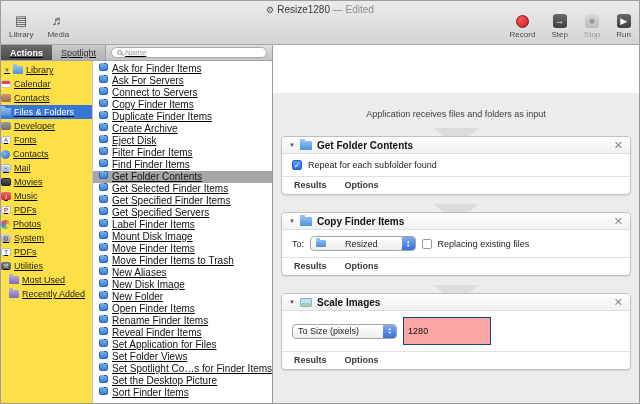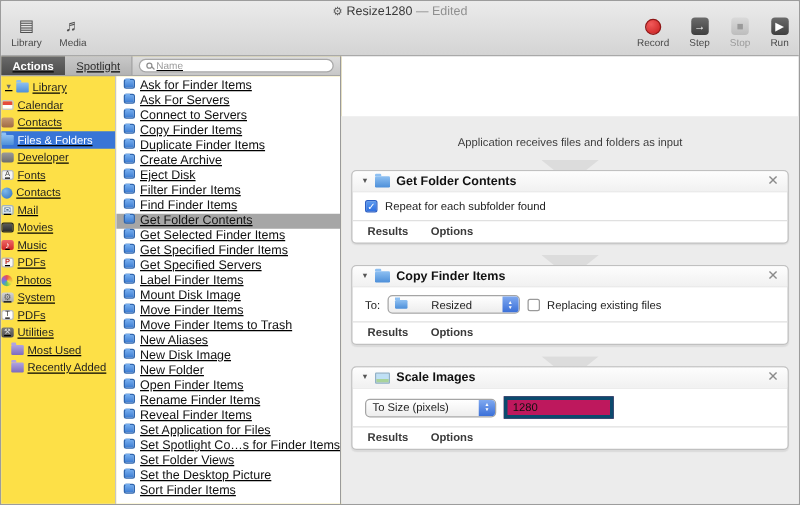--- a/index.html
+++ b/index.html
@@ -101,21 +101,21 @@
   .cb { width:10px; height:10px; border:1px solid #9a9a9a; border-radius:2px; background:#fff; display:inline-flex; align-items:center; justify-content:center; flex:0 0 auto; color:#fff; font-size:8px; }
   .cb.checked { background:linear-gradient(#5c9bf0,#2e6fe0); border-color:#2b5fc4; }
   .cb.checked::after { content:"✓"; }
   .blk-footer { border-top:1px solid #e0e0e0; display:flex; gap:18px; padding:3px 0 4px 12px; font-size:9px; font-weight:bold; color:#3a3a3a; }
   .popup { display:inline-flex; align-items:center; height:15px; border:1px solid #a5a5a5; border-radius:4px; background:linear-gradient(#ffffff,#ededed); font-size:9px; color:#222; gap:19px; padding-left:5px; overflow:hidden; }
   .popup .pfolder { width:10px; height:7px; border-radius:1px; background:linear-gradient(#8ec0f2,#4d8fd9); position:relative; }
   .popup .pfolder::before { content:""; position:absolute; top:-2px; left:0; width:4px; height:2px; background:#8ec0f2; }
   .popup .arrows { margin-left:5px; width:13px; align-self:stretch; background:linear-gradient(#7fa9f0,#3a6fd8); color:#fff; display:flex; flex-direction:column; align-items:center; justify-content:center; font-size:4px; line-height:4px; }
   .popup .arrows::before { content:"▲"; }
   .popup .arrows::after { content:"▼"; }
-  .size-field { width:88px; height:18px; border:3px solid #0c4a6e; font-size:9px; padding:0 4px; color:#111; background:#be185d; font-family:inherit; outline:none; }
+  .size-field { width:88px; height:28px; border:1px solid #0c4a6e; font-size:9px; padding:0 4px; color:#111; background:#fca5a5; font-family:inherit; outline:none; }
   .to-label { font-size:9px; color:#222; }
 </style>
 </head>
 <body>
 
 <div class="window">
 
   <div class="header">
     <div class="titlebar">
       <span class="doc-icon">⚙</span><span>Resize1280</span><span class="title-edited"> — Edited</span>
@@ -336,25 +336,25 @@
           <div class="lrow">
               <span class="act-ic"></span>
               <span>Reveal Finder Items</span>
             </div>
           <div class="lrow">
               <span class="act-ic"></span>
               <span>Set Application for Files</span>
             </div>
           <div class="lrow">
               <span class="act-ic"></span>
+              <span>Set Folder Views</span>
+            </div>
+          <div class="lrow">
+              <span class="act-ic"></span>
               <span>Set Spotlight Co…s for Finder Items</span>
-            </div>
-          <div class="lrow">
-              <span class="act-ic"></span>
-              <span>Set Folder Views</span>
             </div>
           <div class="lrow">
               <span class="act-ic"></span>
               <span>Set the Desktop Picture</span>
             </div>
           <div class="lrow">
               <span class="act-ic"></span>
               <span>Sort Finder Items</span>
             </div>
         </div>

